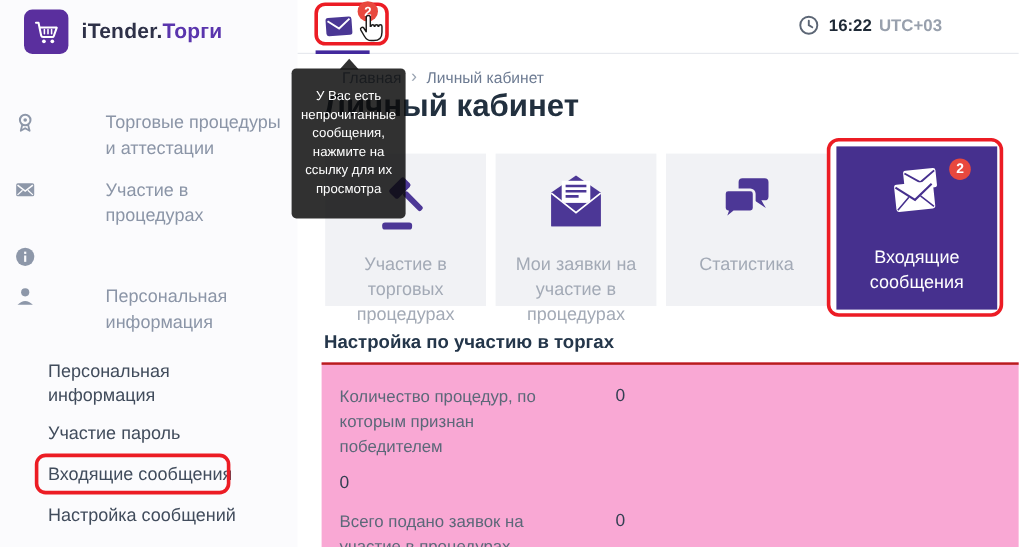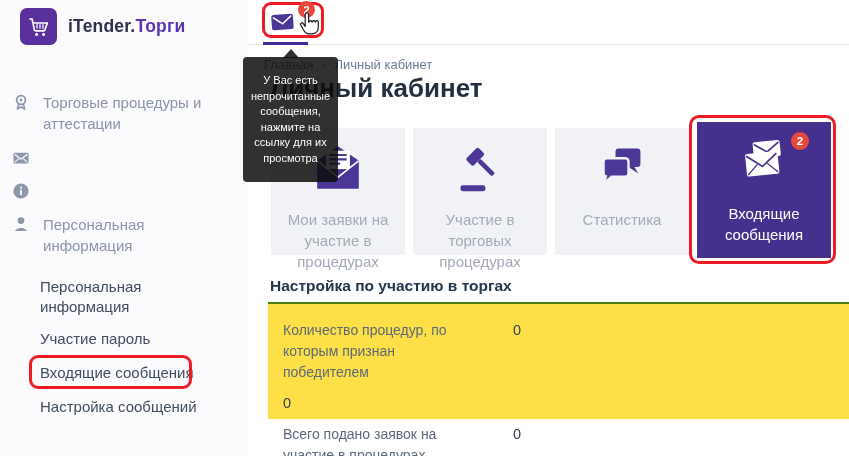--- a/index.html
+++ b/index.html
@@ -8,21 +8,21 @@
 
   
   .sidebar { position:absolute; left:0; top:0; width:248px; height:456px; background:#fbfbfd; }
   .logo-row { display:flex; align-items:center; padding:8px 0 0 20px; }
   .logo-square { width:37px; height:37px; background:#5a2f9e; border-radius:7px; display:flex; align-items:center; justify-content:center; flex:0 0 auto; }
   .logo-text { margin-left:11px; font-size:17.5px; font-weight:bold; letter-spacing:0.2px; }
   .logo-text .brand-main { color:#2e3148; }
   .logo-text .brand-accent { color:#5a35ad; }
 
   .nav { margin-top:40px; }
-  .nav-item { display:flex; align-items:flex-start; padding:7px 14px 7px 12px; cursor:pointer; }
+  .nav-item { display:flex; align-items:flex-start; padding:7px 14px 7px 12px; cursor:pointer;gap:45px; }
   .nav-item .nav-ico { width:18px; height:18px; flex:0 0 auto; margin-top:1px; }
   .nav-item .nav-label { margin-left:13px; font-size:15px; line-height:21px; color:#8b95a7; max-width:190px; }
   .sub-list { margin-top:8px; }
   .sub-item { padding:6px 14px 6px 40px; font-size:15px; line-height:20px; color:#414c5c; cursor:pointer; position:relative; }
   .sub-item.hl { margin:2px 0; }
   .sub-hl-box { position:absolute; left:29px; top:-2px; width:163px; height:34px; border:3px solid #ec1c24; border-radius:9px; pointer-events:none; }
 
   
   .topbar { position:absolute; left:248px; top:0; width:601px; height:45px; background:#ffffff; border-bottom:1px solid #e7e9ee; }
   .msg-btn { position:absolute; left:14px; top:2px; width:62px; height:36px; border:3px solid #ec1c24; border-radius:9px; cursor:pointer; }
@@ -30,34 +30,34 @@
   .msg-badge { position:absolute; left:33px; top:-4px; width:17px; height:17px; background:#e8483e; border-radius:50%; color:#fff; font-size:11px; font-weight:bold; display:flex; align-items:center; justify-content:center; }
   .tab-underline { position:absolute; left:15px; top:42px; width:45px; height:3px; background:#43299d; }
   .cursor-ico { position:absolute; left:50px; top:12px; z-index:60; }
   .clock-block { position:absolute; right:64px; top:12px; display:flex; align-items:center; }
   .clock-block svg { margin-right:8px; }
   .time-val { font-size:14px; font-weight:bold; color:#1e2936; margin-right:6px; }
   .time-zone { font-size:14px; font-weight:bold; color:#98a0ad; }
 
   
   .main { position:absolute; left:248px; top:45px; width:601px; height:411px; background:#ffffff; }
-  .breadcrumb { position:absolute; left:16px; top:12px; font-size:13px; color:#6d7b92; display:flex; align-items:flex-start; }
+  .breadcrumb { position:absolute; left:37px; top:12px; font-size:13px; color:#6d7b92; display:flex; align-items:flex-start; }
   .crumb-sep { margin:0 8px; color:#9aa4b2; font-size:15px; line-height:13px; }
   .page-title { position:absolute; left:22px; top:28px; font-size:26px; font-weight:bold; color:#22303f; }
 
   .cards-row { position:absolute; left:23px; top:83px; display:flex; }
   .card { width:134px; height:127px; background:#f1f2f5; margin-right:8px; display:flex; flex-direction:column; align-items:center; padding-top:14px; cursor:pointer; }
   .card .card-label { margin-top:11px; width:112px; text-align:center; font-size:15px; line-height:21px; color:#a3aab6; }
   .card.active { background:#46308e; height:136px; margin-top:-6px; position:relative; }
   .card.active .card-label { color:#ffffff; }
   .card-badge { position:absolute; right:22px; top:10px; width:18px; height:18px; background:#e8483e; border-radius:50%; color:#fff; font-size:11.5px; font-weight:bold; display:flex; align-items:center; justify-content:center; }
   .card4-outline { position:absolute; left:441px; top:70px; width:147px; height:149px; border:3px solid #ec1c24; border-radius:10px; z-index:5; pointer-events:none; }
 
   .stats-title { position:absolute; left:22px; top:232px; font-size:15.5px; font-weight:bold; color:#24364a; }
-  .stats-panel { position:absolute; left:20px; top:257px; width:581px; height:117px; background:#fde047; border-top:2px solid #4d7c0f; padding:16px 0 0 15px; }
+  .stats-panel { position:absolute; left:20px; top:257px; width:581px; height:154px; background:#f9a8d4; border-top:2px solid #b91c1c; padding:16px 0 0 15px; }
   .stat-row { display:grid; grid-template-columns:230px auto; align-items:start; margin-bottom:10px; }
   .stat-label { width:185px; font-size:14px; line-height:21px; color:#5c6879; }
   .stat-value { font-size:14.5px; color:#333f52; line-height:21px; }
 
   
   .tooltip { position:absolute; left:243px; top:57px; width:95px; min-height:101px; background:rgba(10,10,10,0.84); border-radius:4px; color:#ffffff; font-size:11px; font-weight:normal; line-height:15.5px; text-align:center; padding:16px 3px; z-index:50; }
   .tooltip-arrow { position:absolute; left:283px; top:49px; width:0; height:0; border-left:8px solid transparent; border-right:8px solid transparent; border-bottom:9px solid rgba(10,10,10,0.84); z-index:50; }
 </style>
 </head>
 <body>
@@ -87,20 +87,21 @@
       <span class="nav-label">Торговые процедуры и аттестации</span>
     </div>
     <div class="nav-item">
       <span class="nav-ico">
         <svg width="18" height="18" viewBox="0 0 18 18">
           <rect x="1.5" y="3.8" width="15" height="10.8" rx="1.4" fill="#8d97a9"></rect>
           <path d="M2.6 5.2 L9 10.2 L15.4 5.2" stroke="#fbfbfd" stroke-width="1.4" fill="none"></path>
           <path d="M2.6 13.4 L6.8 9.6 M15.4 13.4 L11.2 9.6" stroke="#fbfbfd" stroke-width="1.1" fill="none"></path>
         </svg>
       </span>
+      <span class="nav-label">Участие в процедурах</span>
     </div>
     <div class="nav-item">
       <span class="nav-ico">
         <svg width="18" height="18" viewBox="0 0 18 18">
           <circle cx="9" cy="9" r="7.6" fill="#8d97a9"></circle>
           <rect x="8.1" y="7.9" width="1.8" height="5.3" fill="#fbfbfd"></rect>
           <rect x="8.1" y="4.7" width="1.8" height="1.9" fill="#fbfbfd"></rect>
         </svg>
       </span>
     </div>
@@ -136,54 +137,62 @@
       </svg>
     </span>
     <span class="msg-badge">2</span>
   </div>
   <div class="tab-underline"></div>
   <span class="cursor-ico">
     <svg width="22" height="26" viewBox="0 0 22 26">
       <path d="M7.2 2.6 a1.7 1.7 0 0 1 3.4 0 V10 h0.6 a1.35 1.35 0 0 1 2.7 0 h0.5 a1.35 1.35 0 0 1 2.7 0 h0.5 a1.35 1.35 0 0 1 2.7 0 v4.8 c0 4.6 -2.4 7 -6.8 7 h-2.2 c-2.7 0 -4.3 -1.3 -5.6 -3.6 L2.6 12.9 a1.5 1.5 0 0 1 2.55 -1.55 l2.05 3.1 z" fill="#ffffff" stroke="#1a1a1a" stroke-width="1.2" stroke-linejoin="round"></path>
     </svg>
   </span>
+  <div class="clock-block">
+    <svg width="18" height="18" viewBox="0 0 18 18">
+      <circle cx="9" cy="9" r="7.1" fill="none" stroke="#5c6675" stroke-width="1.6"></circle>
+      <path d="M9 5.2 V9 L11.9 10.7" stroke="#5c6675" stroke-width="1.6" fill="none" stroke-linecap="round"></path>
+    </svg>
+    <span class="time-val">16:22</span>
+    <span class="time-zone">UTC+03</span>
+  </div>
 </div>
 
 <div class="main">
   <div class="breadcrumb">
     <span>Главная</span>
     <span class="crumb-sep">›</span>
     <span>Личный кабинет</span>
   </div>
   <div class="page-title">Личный кабинет</div>
 
   <div class="cards-row">
     <div class="card">
       <span>
         <svg width="52" height="52" viewBox="0 0 48 48">
+          <g transform="rotate(-45 24 18)" fill="#4c3796">
+            <rect x="16" y="7" width="16" height="9.5" rx="2"></rect>
+            <rect x="21.8" y="16.5" width="4.4" height="19" rx="1.6"></rect>
+          </g>
+          <rect x="6" y="40" width="23" height="5.5" rx="2.2" fill="#4c3796"></rect>
+        </svg>
+      </span>
+      <span class="card-label">Участие в торговых процедурах</span>
+    </div>
+    <div class="card">
+      <span>
+        <svg width="52" height="52" viewBox="0 0 48 48">
           <path d="M24 4 L43 17 V43 H5 V17 Z" fill="#4c3796"></path>
           <rect x="13" y="8" width="22" height="17" fill="#ffffff"></rect>
           <path d="M16 12 h16 M16 16 h16 M16 20 h10" stroke="#4c3796" stroke-width="2"></path>
           <path d="M5 17 L24 32 L43 17 V43 H5 Z" fill="#4c3796"></path>
           <path d="M5 17.5 L24 32.5 L43 17.5" stroke="#ffffff" stroke-width="1.4" fill="none"></path>
         </svg>
       </span>
       <span class="card-label">Мои заявки на участие в процедурах</span>
-    </div>
-    <div class="card">
-      <span>
-        <svg width="52" height="52" viewBox="0 0 48 48">
-          <g transform="rotate(-45 24 18)" fill="#4c3796">
-            <rect x="16" y="7" width="16" height="9.5" rx="2"></rect>
-            <rect x="21.8" y="16.5" width="4.4" height="19" rx="1.6"></rect>
-          </g>
-          <rect x="6" y="40" width="23" height="5.5" rx="2.2" fill="#4c3796"></rect>
-        </svg>
-      </span>
-      <span class="card-label">Участие в торговых процедурах</span>
     </div>
     <div class="card">
       <span>
         <svg width="52" height="52" viewBox="0 0 48 48">
           <path d="M21 6 h17 a3 3 0 0 1 3 3 v11 a3 3 0 0 1 -3 3 h-2.5 l3.5 6 -9 -6 H21 a3 3 0 0 1 -3 -3 V9 a3 3 0 0 1 3 -3 z" fill="#4c3796"></path>
           <path d="M10 15 h17 a3 3 0 0 1 3 3 v11 a3 3 0 0 1 -3 3 H14.5 l-7.5 6 2.2 -6.3 A3 3 0 0 1 7 29 V18 a3 3 0 0 1 3 -3 z" fill="#4c3796" stroke="#f1f2f5" stroke-width="2.2"></path>
         </svg>
       </span>
       <span class="card-label">Статистика</span>
     </div>

